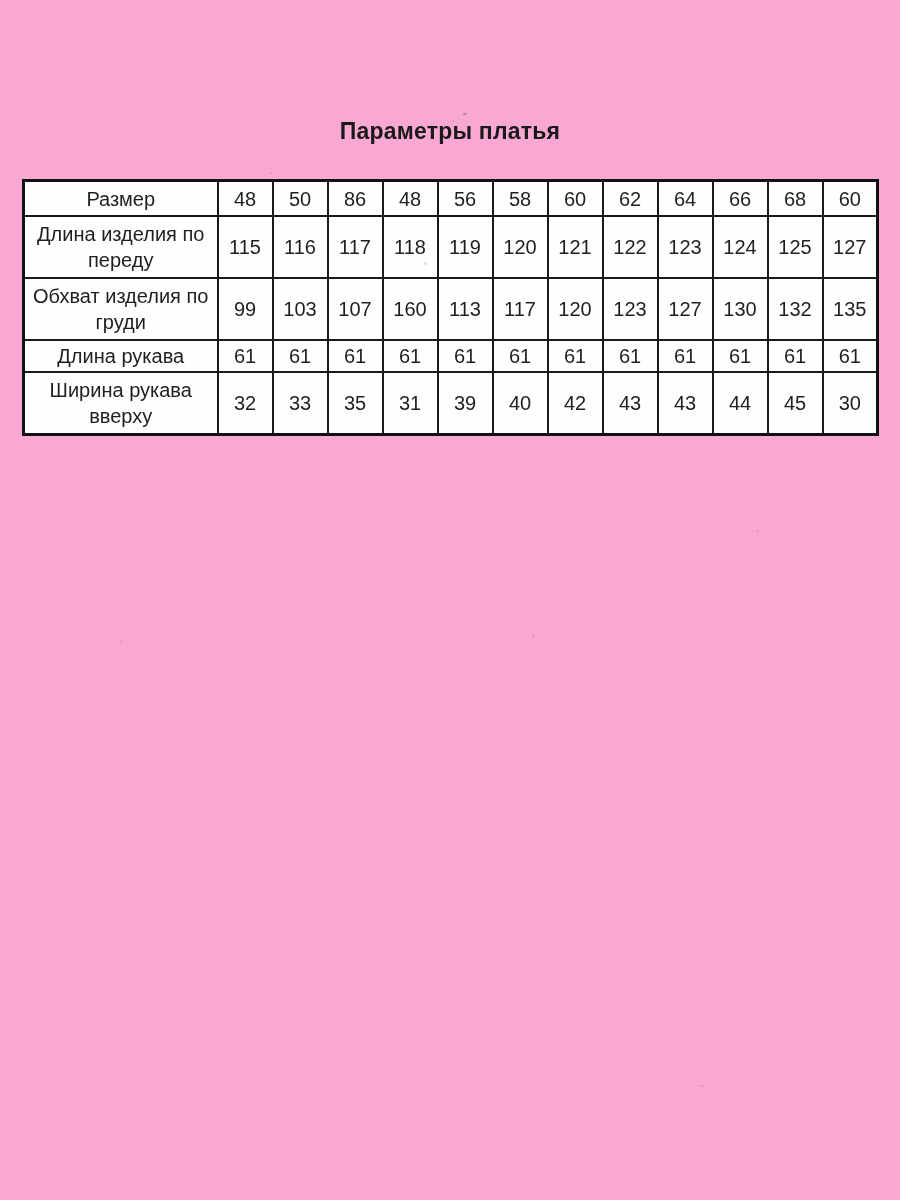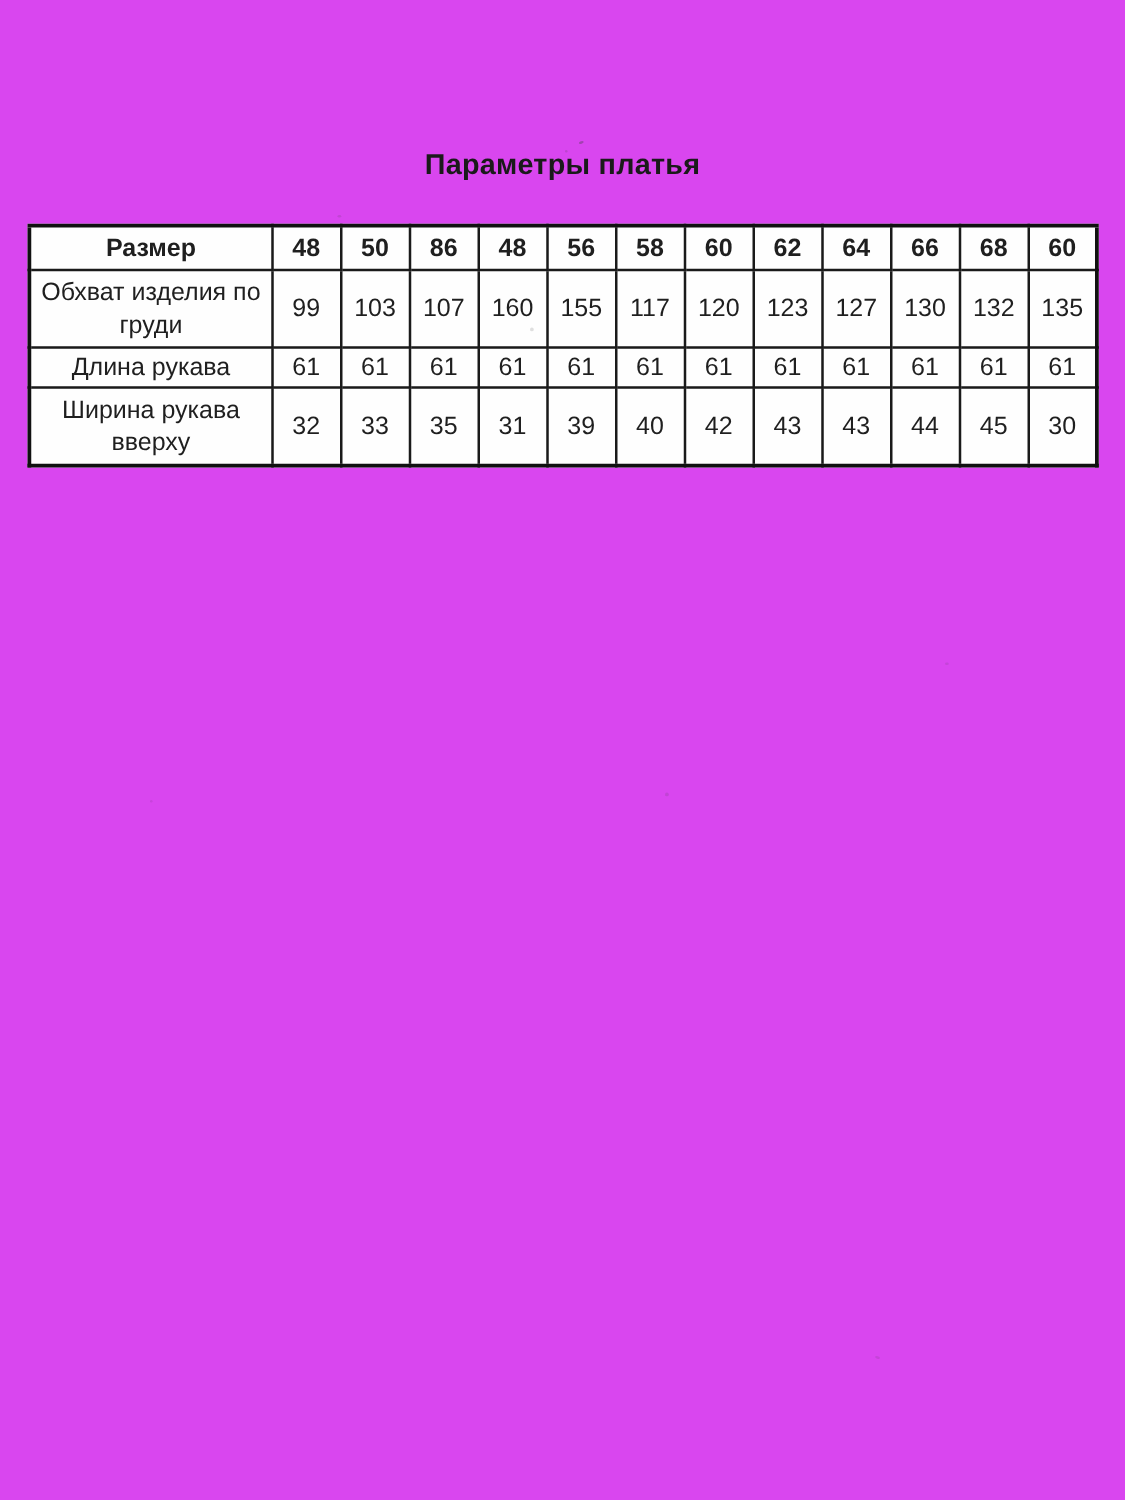--- a/index.html
+++ b/index.html
@@ -4,21 +4,21 @@
 <style>
   html, body {
     margin: 0;
     padding: 0;
     background: #ffffff;
   }
   .page {
     position: relative;
     width: 900px;
     height: 1200px;
-    background: #d946ef;
+    background: #f9a8d4;
     font-family: "Liberation Sans", "DejaVu Sans", sans-serif;
     color: #1c1c1c;
     overflow: hidden;
   }
   .title {
     margin: 0;
     position: absolute;
     top: 118px;
     left: 0;
     width: 900px;
@@ -43,21 +43,21 @@
     border: 2px solid #1a1a1a;
     text-align: center;
     vertical-align: middle;
     font-size: 20px;
     padding: 0 2px;
     line-height: 1.3;
     color: #1f1f1f;
   }
   table.size-table { border: 3px solid #111111; }
   table.size-table tr.header-row th {
-    font-weight: bold;
+    font-weight: normal;
     height: 33px;
     border-bottom-width: 2px;
   }
   table.size-table tr.header-row { border-top: 3px solid #111; }
   tr.row-tall  td { height: 60px; }
   tr.row-mid   td { height: 58px; }
   tr.row-short td { height: 30px; }
   td.row-label { font-size: 20px; }
   
   .speck {
@@ -107,28 +107,43 @@
         <th>56</th>
         <th>58</th>
         <th>60</th>
         <th>62</th>
         <th>64</th>
         <th>66</th>
         <th>68</th>
         <th>60</th>
       </tr>
 
+      <tr class="row-tall">
+        <td class="row-label">Длина изделия по переду</td>
+        <td>115</td>
+        <td>116</td>
+        <td>117</td>
+        <td>118</td>
+        <td>119</td>
+        <td>120</td>
+        <td>121</td>
+        <td>122</td>
+        <td>123</td>
+        <td>124</td>
+        <td>125</td>
+        <td>127</td>
+      </tr>
 
       <tr class="row-tall">
         <td class="row-label">Обхват изделия по груди</td>
         <td>99</td>
         <td>103</td>
         <td>107</td>
         <td>160</td>
-        <td>155</td>
+        <td>113</td>
         <td>117</td>
         <td>120</td>
         <td>123</td>
         <td>127</td>
         <td>130</td>
         <td>132</td>
         <td>135</td>
       </tr>
 
 

